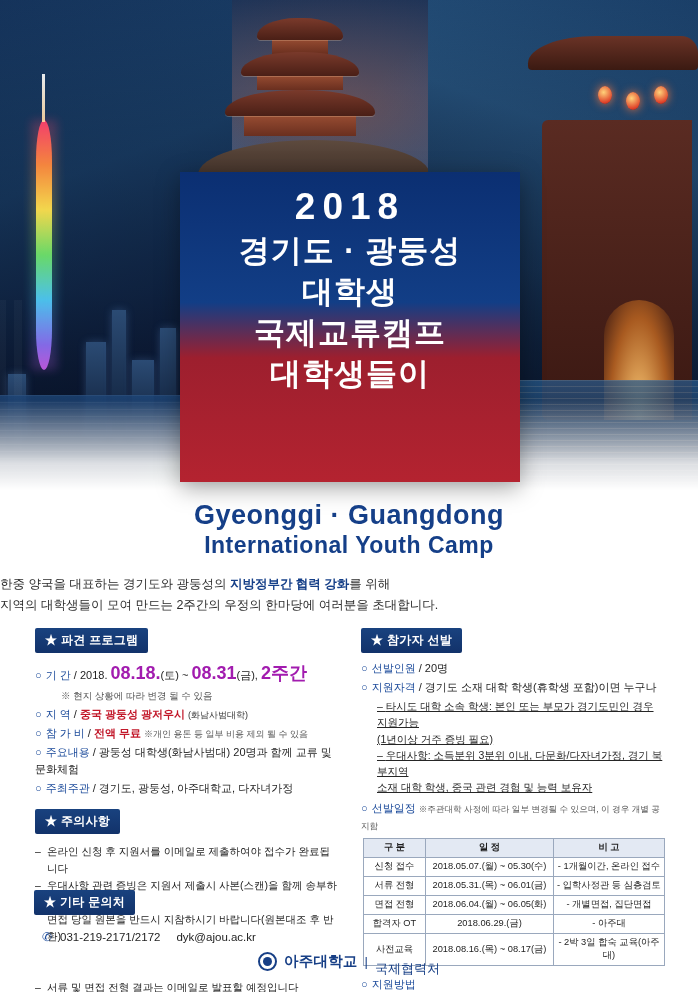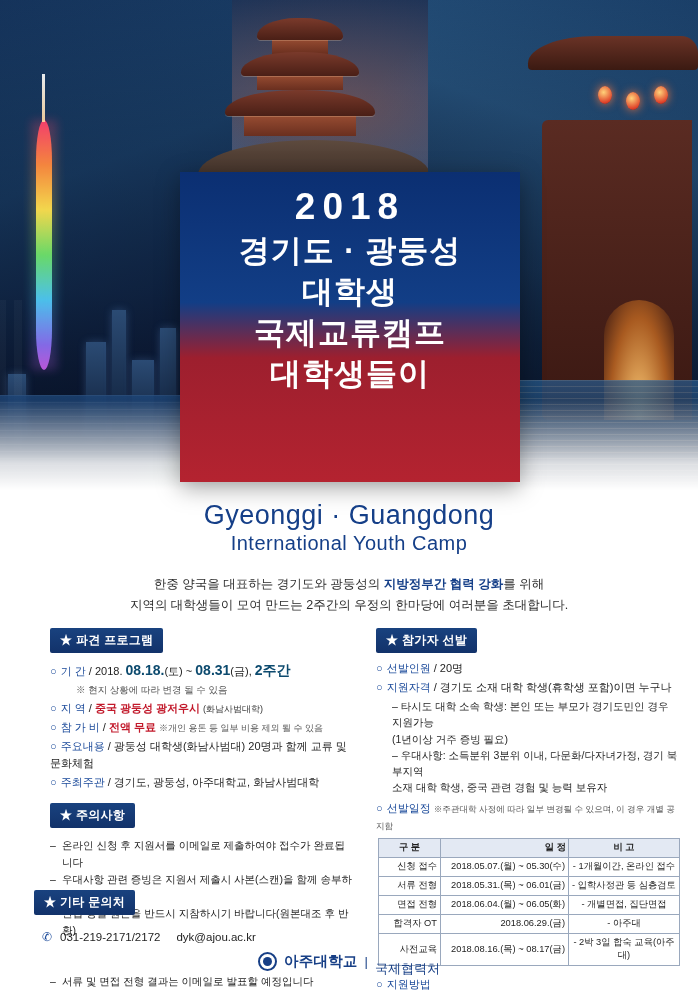--- a/index.html
+++ b/index.html
@@ -178,75 +178,75 @@
     font-size: 31px; font-weight: bold; letter-spacing: 1px;
     line-height: 1.32; color: #ffffff;
     text-align: center;
   }
 
   
   .eng-title {
     position: absolute; left: 0; top: 500px; width: 698px;
     text-align: center;
     color: #153f88;
-    font-weight: normal;
+    font-weight: bold;
     letter-spacing: .5px;
   }
   .eng-1 { font-size: 27px; line-height: 1.18; }
-  .eng-2 { font-size: 20px; line-height: 1.18; }
+  .eng-2 { font-size: 23px; line-height: 1.18; }
 
   .intro {
     position: absolute; left: 0; top: 574px; width: 698px;
-    text-align: center; color: #2b2b2b; font-size: 12.5px; line-height: 1.65;
+    text-align: left; color: #2b2b2b; font-size: 12.5px; line-height: 1.65;
   }
   .intro b { color: #153f88; }
 
   
   .cols {
-    position: absolute; left: 50px; top: 628px; width: 630px; height: 310px;
+    position: absolute; left: 35px; top: 628px; width: 630px; height: 310px;
     display: flex; gap: 22px;
   }
   .col { width: 305px; }
   .sec-head {
     background: linear-gradient(180deg,#19427f,#12326a);
     color: #fff; font-size: 12px; font-weight: bold;
     padding: 4px 10px 4px 10px;
     display: inline-block;
     border-radius: 2px;
     margin-bottom: 7px;
     letter-spacing: .3px;
   }
   .kv { font-size: 11px; color: #1d1d1d; line-height: 1.55; margin-bottom: 2px; }
   .kv .o { color: #1b4a9a; font-weight: bold; margin-right: 4px; }
   .kv .lbl { color: #1b4a9a; font-weight: normal; }
   .kv .red { color: #c2182a; font-weight: bold; }
-  .kv .big { color: #0c4a6e; font-weight: bold; font-size: 14px; }
+  .kv .big { color: #a21caf; font-weight: bold; font-size: 18px; }
   .note { font-size: 9.5px; color: #555; margin: 1px 0 3px 26px; }
-  .sub { font-size: 10.5px; color: #262626; margin-left: 16px; line-height: 1.55; }
+  .sub { font-size: 10.5px; color: #262626; margin-left: 16px; line-height: 1.55; text-decoration: underline; }
   .bullet-list { margin-top: 2px; }
   .bullet-list li {
     list-style: none; font-size: 10.5px; color: #1d1d1d;
     line-height: 1.62; padding-left: 12px; position: relative;
   }
   .bullet-list li:before {
     content: "–"; position: absolute; left: 0; color: #1d1d1d;
   }
   .blk { margin-bottom: 12px; }
 
   
   table.sched {
     border-collapse: collapse; width: 302px; margin-top: 4px; margin-left: 2px;
     font-size: 9.3px; color: #1d1d1d;
   }
   table.sched th {
     background: #e3e9f3; border: 1px solid #9aa8bd; padding: 2.5px 2px;
     font-weight: bold; text-align: center;
   }
   table.sched td {
-    border: 1px solid #9aa8bd; padding: 2.5px 3px; text-align: right;
+    border: 1px solid #9aa8bd; padding: 2.5px 3px; text-align: center;
   }
   table.sched td.left { text-align: center; }
 
   
   .contact {
     position: absolute; left: 34px; top: 890px; width: 330px;
   }
   .contact-line {
     font-size: 11.5px; color: #1d1d1d; margin-top: 8px; margin-left: 8px;
     display: flex; align-items: center; gap: 8px;
@@ -363,21 +363,21 @@
           <span style="font-size:9px;color:#555;">※개인 용돈 등 일부 비용 제외 될 수 있음</span>
         </div>
 
         <div class="kv">
           <span class="o">○</span><span class="lbl">주요내용</span>
           <span>/ </span><span>광둥성 대학생(화남사범대) 20명과 함께 교류 및 문화체험</span>
         </div>
 
         <div class="kv">
           <span class="o">○</span><span class="lbl">주최주관</span>
-          <span>/ </span><span>경기도, 광둥성, 아주대학교, 화남사범대학</span>
+          <span>/ </span><span>경기도, 광둥성, 아주대학교, 다자녀가정</span>
         </div>
       </div>
 
       <div class="blk">
         <div class="sec-head">★ 주의사항</div>
         <ul class="bullet-list">
           <li style="white-space:pre-line;">온라인 신청 후 지원서를 이메일로 제출하여야 접수가 완료됩니다</li>
           <li style="white-space:pre-line;">우대사항 관련 증빙은 지원서 제출시 사본(스캔)을 함께 송부하시고,
 면접 당일 원본을 반드시 지참하시기 바랍니다(원본대조 후 반환)</li>
           <li style="white-space:pre-line;margin-top:34px;">서류 및 면접 전형 결과는 이메일로 발표할 예정입니다</li>
@@ -408,21 +408,21 @@
 
       <div class="kv" style="margin-top:4px;">
         <span class="o">○</span><span class="lbl">선발일정</span>
         <span style="font-size:8.6px;color:#555;">※주관대학 사정에 따라 일부 변경될 수 있으며, 이 경우 개별 공지함</span>
       </div>
 
       <table class="sched">
         <thead>
           <tr>
             <th style="width:62px;">구 분</th>
-            <th style="width:128px;text-align:right;">일 정</th>
+            <th style="width:128px;">일 정</th>
             <th>비 고</th>
           </tr>
         </thead>
         <tbody>
           <tr>
             <td>신청 접수</td>
             <td>2018.05.07.(월) ~ 05.30(수)</td>
             <td class="left">- 1개월이간, 온라인 접수</td>
           </tr>
           <tr>

